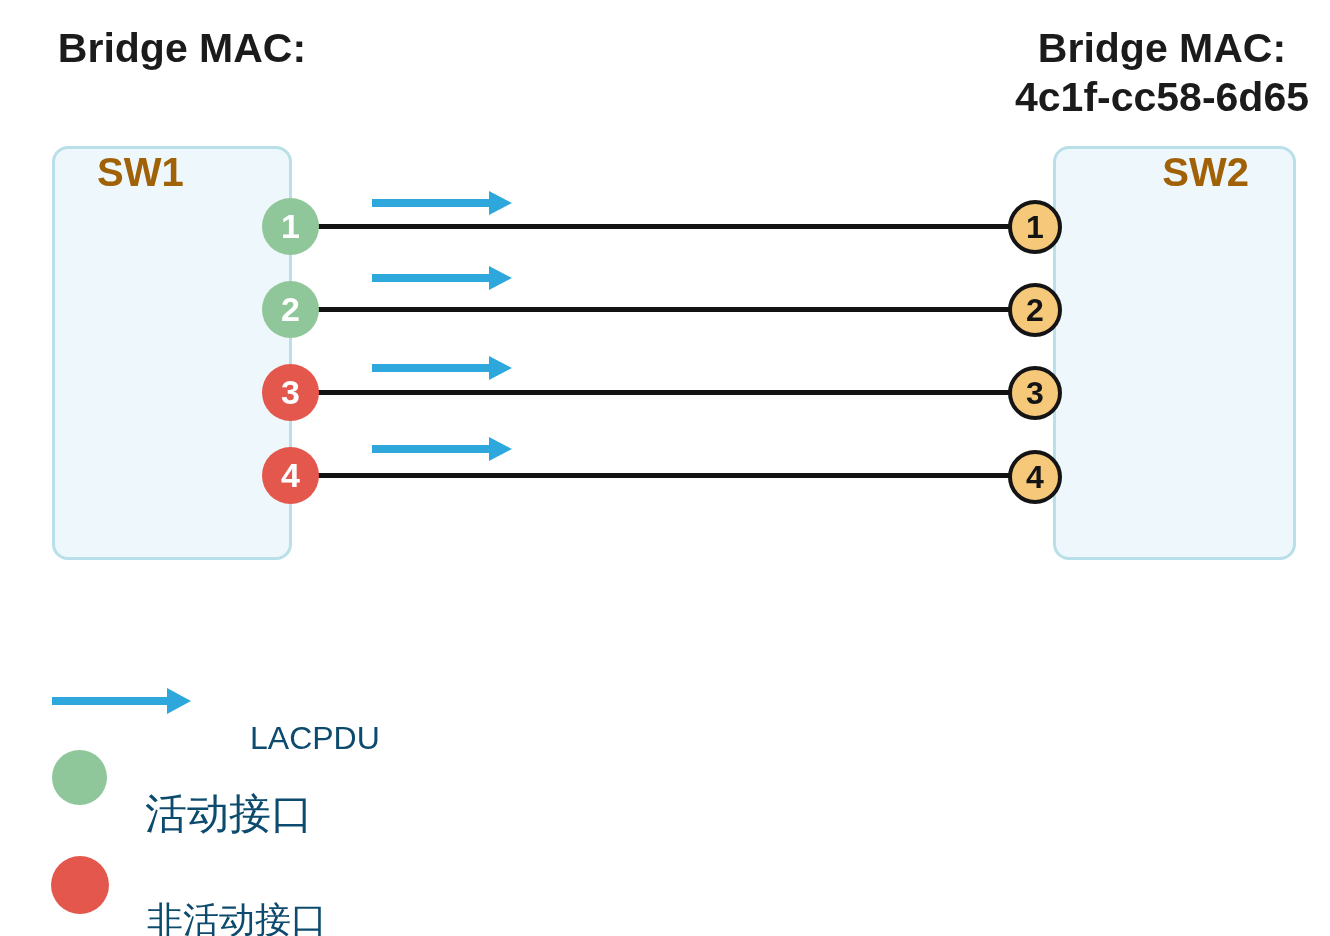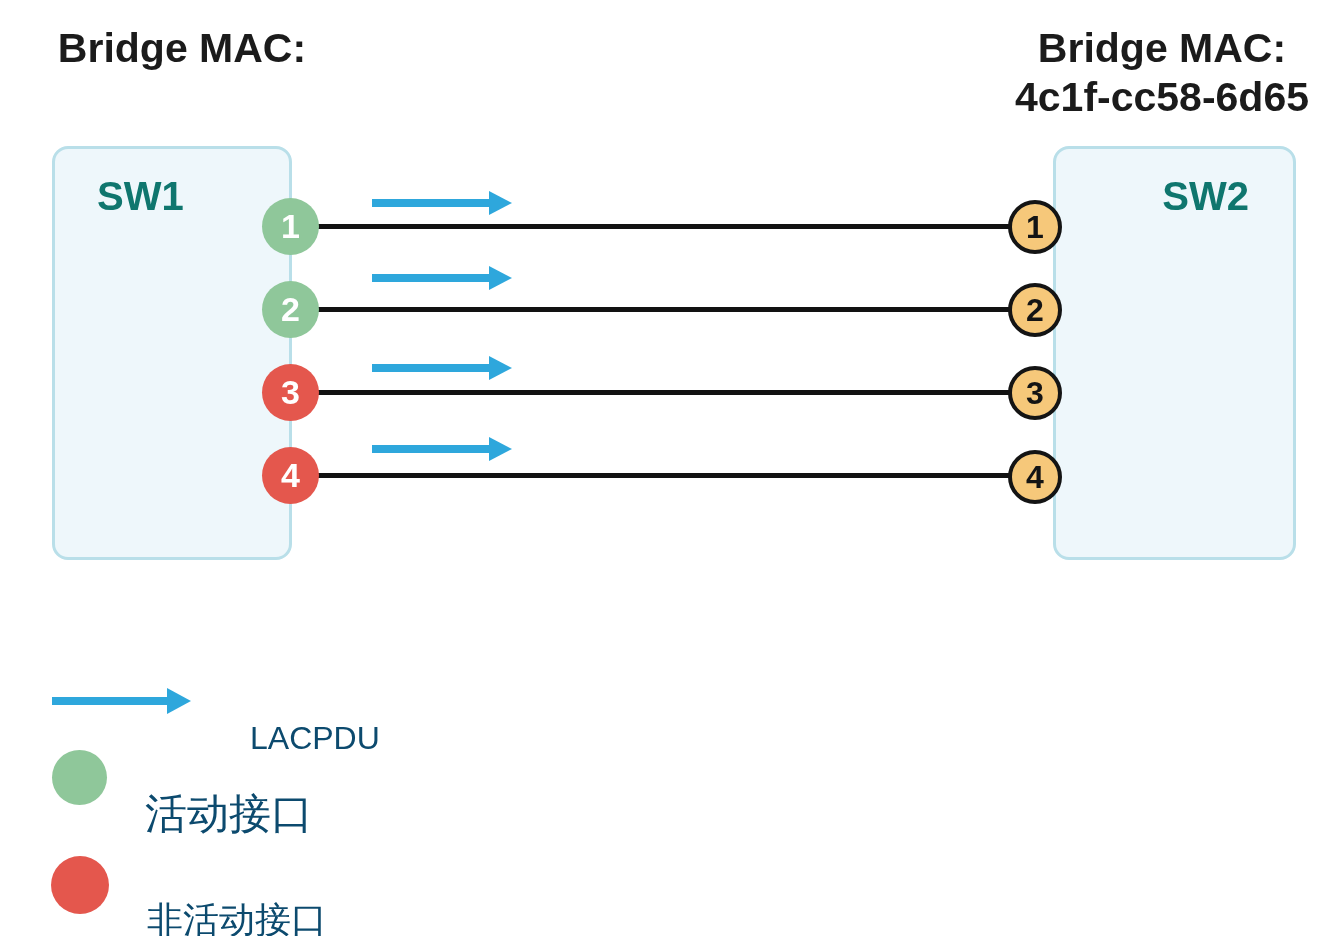--- a/index.html
+++ b/index.html
@@ -39,22 +39,22 @@
     border-radius:16px;
     z-index:0;
   }
   .switch-box.sw1 { left:52px;  width:240px; }
   .switch-box.sw2 { left:1053px; width:243px; }
 
   .switch-label {
     font-weight:bold;
     font-size:40px;
     line-height:46px;
-    color:#0f766e;
-    padding-top:24px;
+    color:#a16207;
+    padding-top:0;
   }
   .sw1 .switch-label { padding-left:42px; text-align:left; }
   .sw2 .switch-label { padding-right:44px; text-align:right; }
 
   
   .link-line {
     position:absolute;
     left:290px;
     width:745px;
     height:5px;

